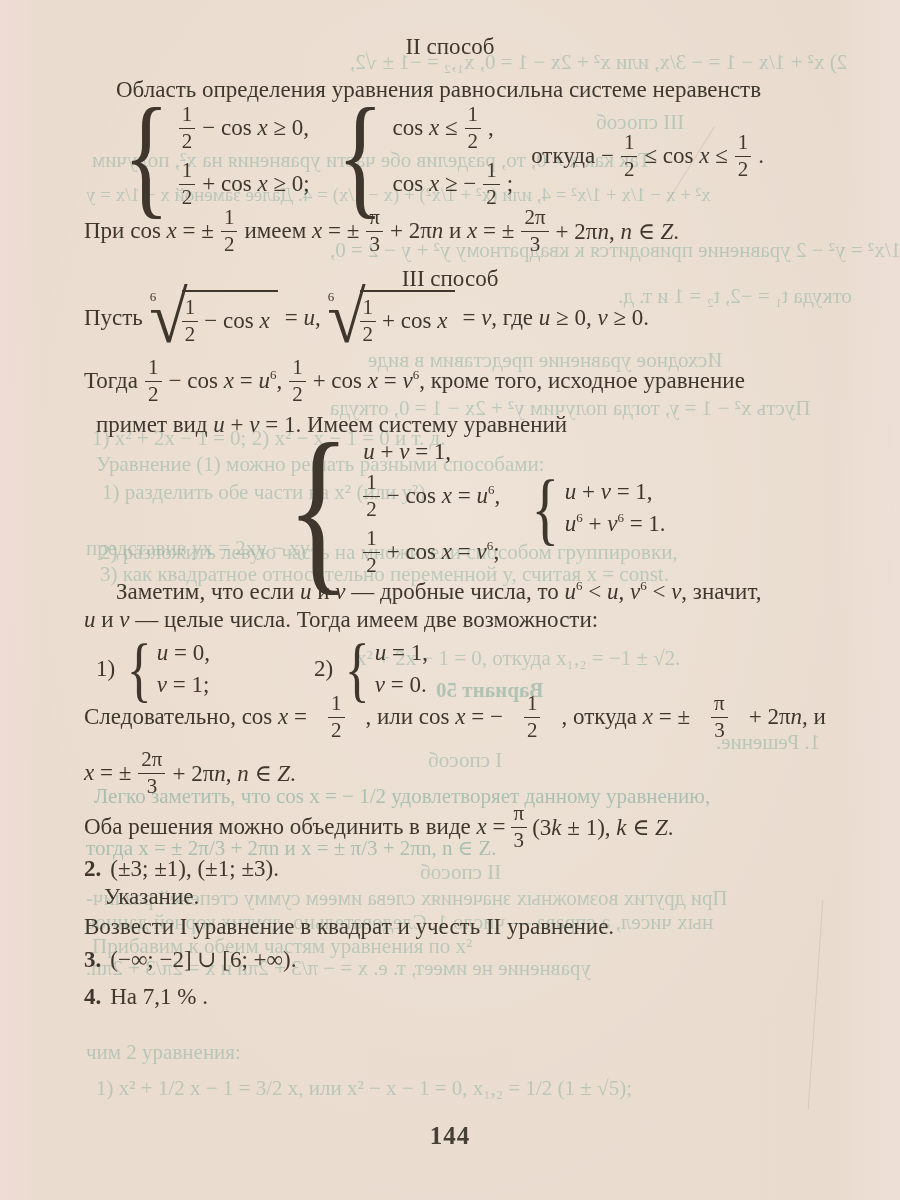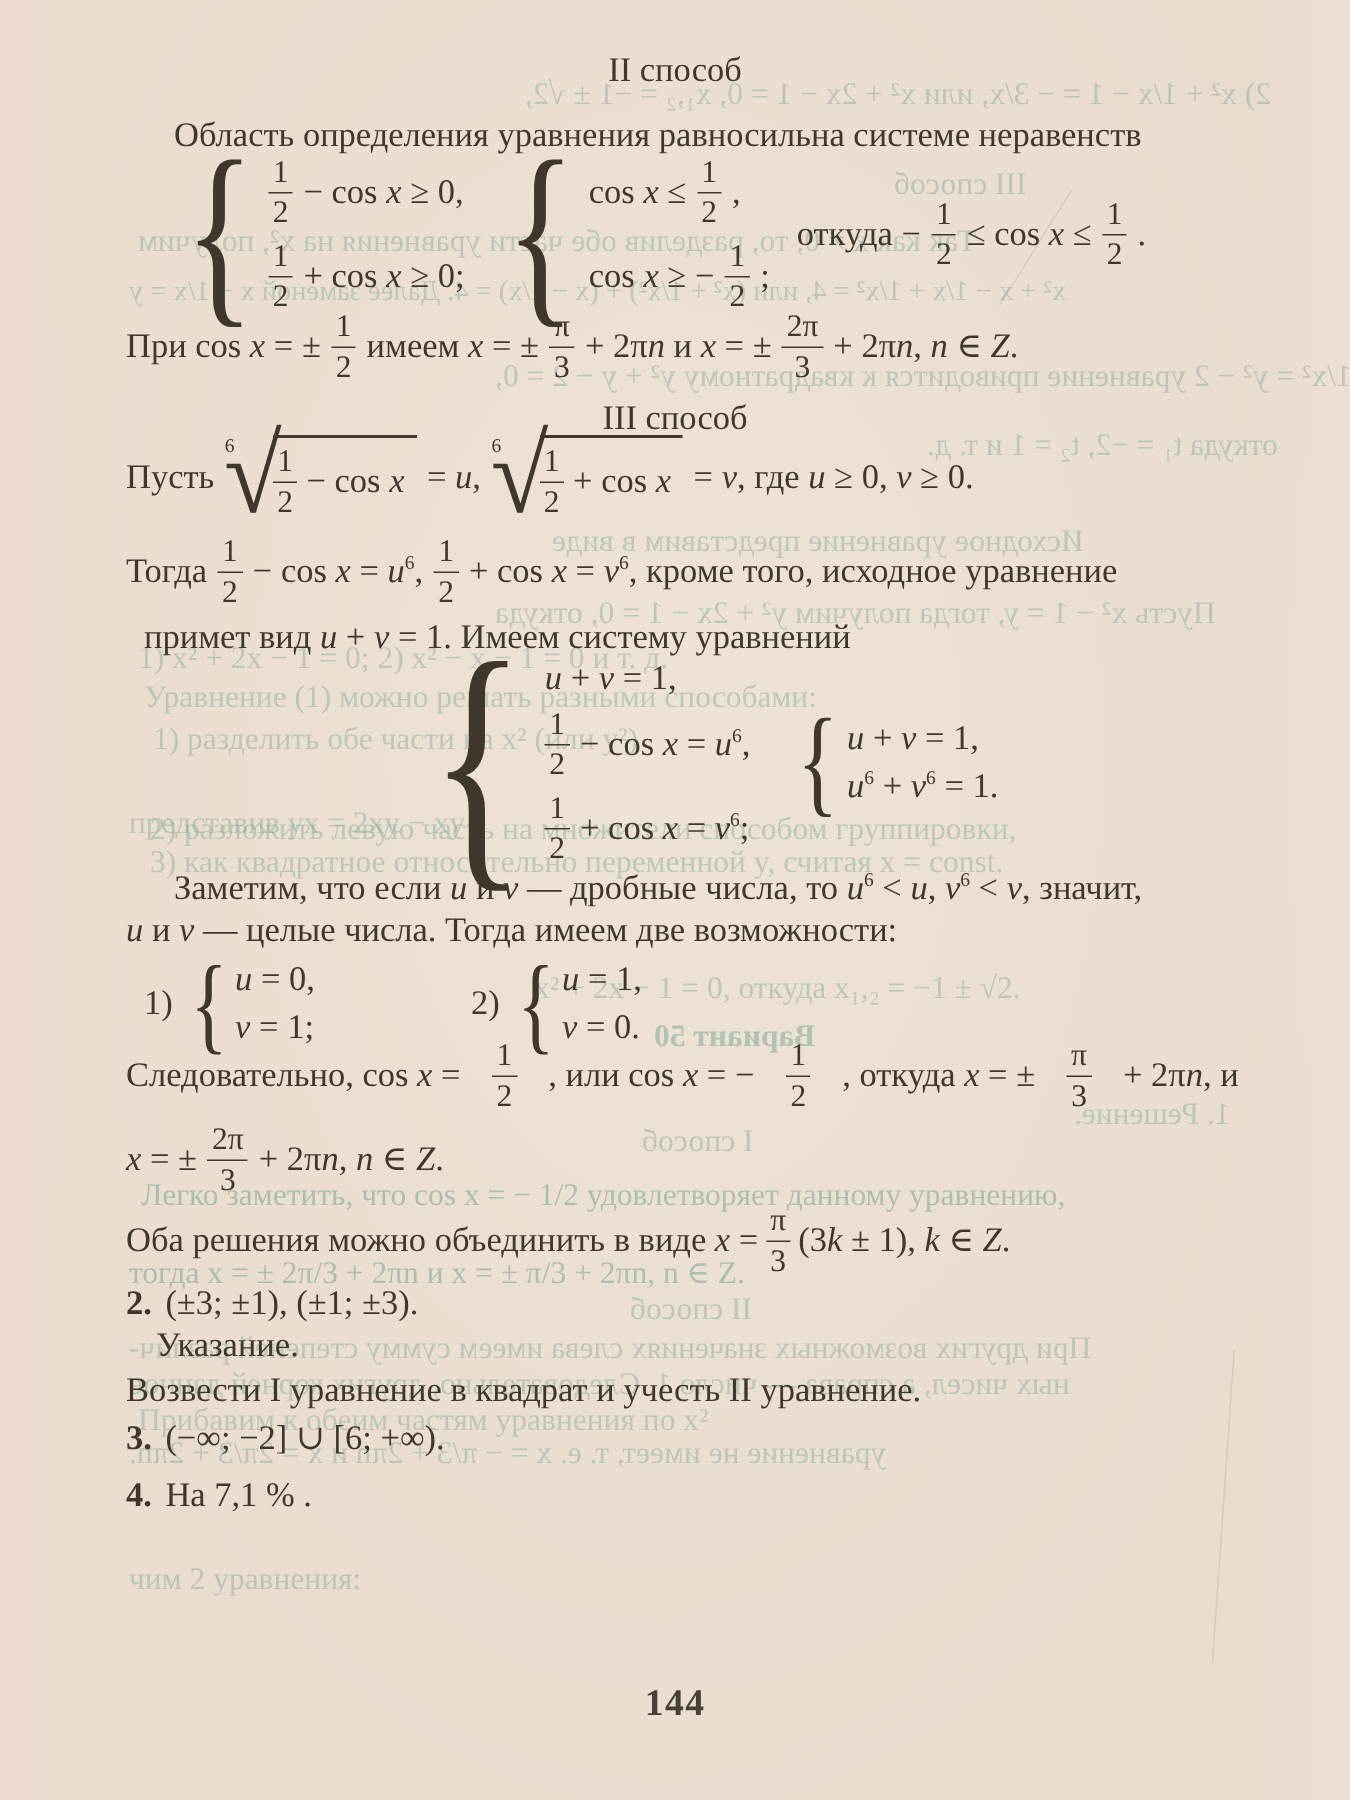--- a/index.html
+++ b/index.html
@@ -68,20 +68,21 @@
   <div class="ghost mir" style="top:730px;left:716px;">1. Решение.</div>
   <div class="ghost mir" style="top:748px;left:428px;">I способ</div>
   <div class="ghost gdark" style="top:784px;left:94px;">Легко заметить, что cos x = − 1/2 удовлетворяет данному уравнению,</div>
   <div class="ghost gdark" style="top:836px;left:86px;">тогда x = ± 2π/3 + 2πn и x = ± π/3 + 2πn, n ∈ Z.</div>
   <div class="ghost mir" style="top:860px;left:420px;">II способ</div>
   <div class="ghost mir" style="top:886px;left:86px;">При других возможных значениях слева имеем сумму степеней различ-</div>
   <div class="ghost mir" style="top:910px;left:86px;">ных чисел, а справа — число 1. Следовательно, других корней данное</div>
   <div class="ghost" style="top:934px;left:92px;">Прибавим к обеим частям уравнения по x²</div>
   <div class="ghost mir" style="top:956px;left:86px;">уравнение не имеет, т. е. x = − π/3 + 2πn и x = 2π/3 + 2πn.</div>
   <div class="ghost" style="top:1040px;left:86px;">чим 2 уравнения:</div>
+  <div class="ghost" style="top:1076px;left:96px;">1) x² + 1/2 x − 1 = 3/2 x, или x² − x − 1 = 0, x₁,₂ = 1/2 (1 ± √5);</div>
 
   <div class="scratch" style="top:120px;left:690px;width:1px;height:90px;transform:rotate(32deg);"></div>
   <div class="scratch" style="top:900px;left:815px;width:1px;height:210px;transform:rotate(4deg);"></div>
 
   <div class="h" style="top:34px;">II способ</div>
 
   <div class="para ti" style="top:76px;"><span>Область определения уравнения равносильна системе неравенств</span></div>
 
   <div class="line" style="top:100px;left:114px;gap:18px;">
     <span class="sys">

